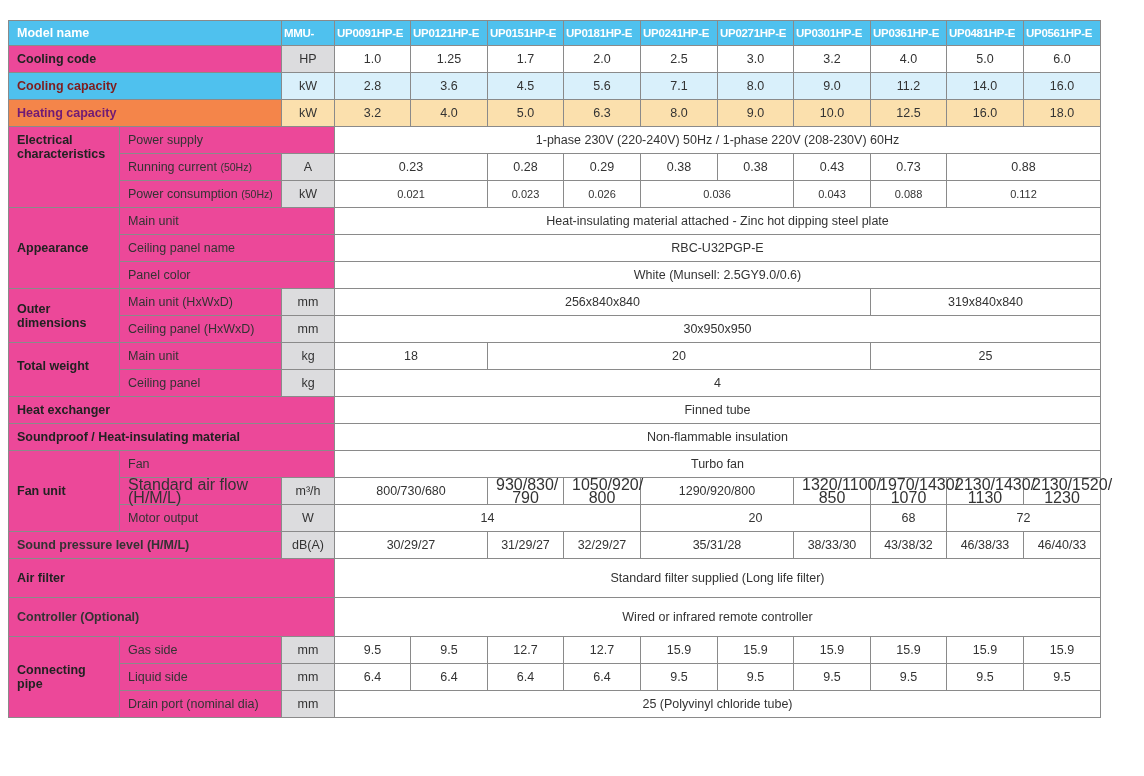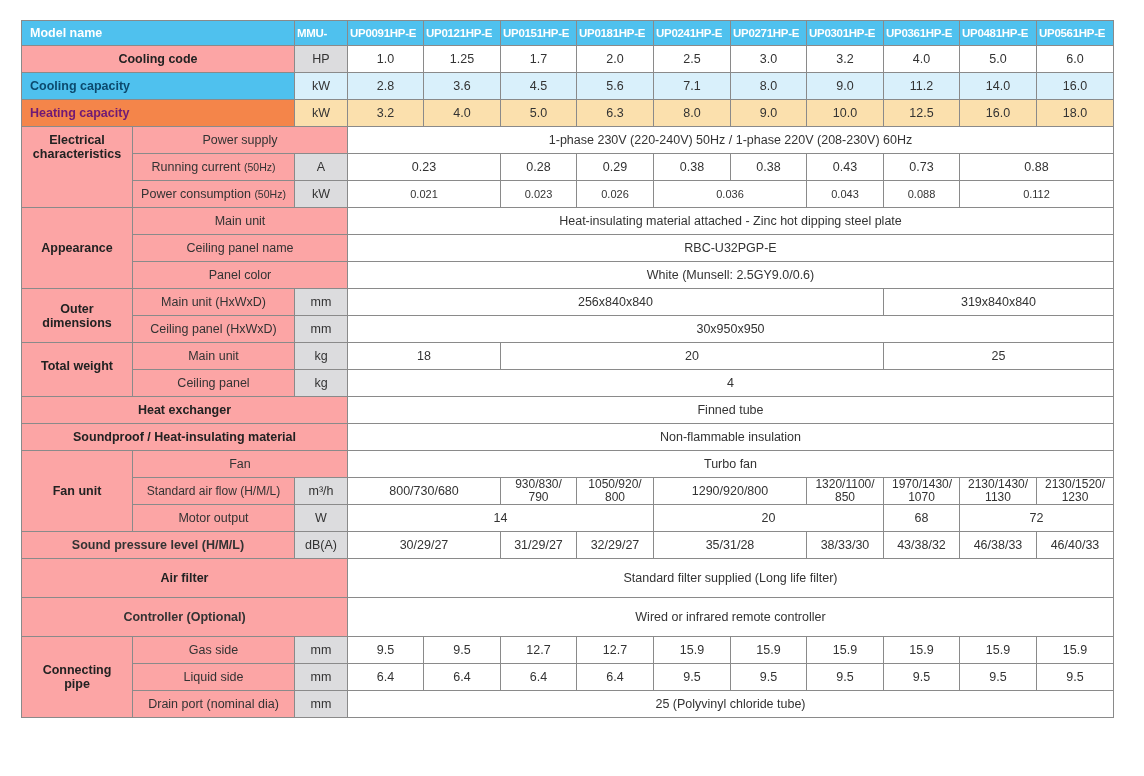--- a/index.html
+++ b/index.html
@@ -1,34 +1,34 @@
 <!DOCTYPE html>
 <html><head>
 <meta charset="utf-8">
 <style>
   html, body { margin: 0; padding: 0; background: #ffffff; }
   body { width: 1144px; height: 776px; position: relative; overflow: hidden;
          font-family: "Liberation Sans", sans-serif; color: #333333; }
-  table.spec { position: absolute; left: 21px; top: 20px; border-collapse: collapse;
+  table.spec { position: absolute; left: 8px; top: 20px; border-collapse: collapse;
                table-layout: fixed; width: 1092px; font-size: 12.5px; }
   table.spec td { border: 1px solid #8a8a8a; padding: 0 8px; height: 26px; vertical-align: middle; }
-  td.gr { background: #fca5a5; text-align: center; }
+  td.gr { background: #ec4899; text-align: left; }
   td.gu { background: #dcdcde; text-align: center; }
   td.v { background: #ffffff; text-align: center; }
   td.b { font-weight: bold; color: #222; }
   tr.hdr td { background: #4fc1ee; color: #ffffff; font-weight: bold; height: 24px; }
   tr.hdr td.m { text-align: left; font-family: "Liberation Sans", sans-serif; font-size: 11.5px; letter-spacing: -0.3px; padding: 0 2px; }
-  tr.cool td.lab { background: #4fc1ee; color: #0c4a6e; font-weight: bold; }
+  tr.cool td.lab { background: #4fc1ee; color: #7f1d1d; font-weight: bold; }
   tr.cool td.v, tr.cool td.u { background: #d9f0fb; text-align: center; }
   tr.heat td.lab { background: #f4854a; color: #701a75; font-weight: bold; }
   tr.heat td.v, tr.heat td.u { background: #fbe0ad; text-align: center; }
   td.sm { font-size: 11px; }
   td.tall { height: 38px; }
   td.mid { height: 34px; }
-  td.two { line-height: 13px; font-size: 12px; }
+  td.two { line-height: 13px; font-size: 16px; }
   .note { font-weight: bold; }
   .small { font-size: 10.5px; }
 </style>
 </head>
 <body>
 
 <table class="spec">
   <colgroup>
     <col style="width:111px">
       <col style="width:162px">

